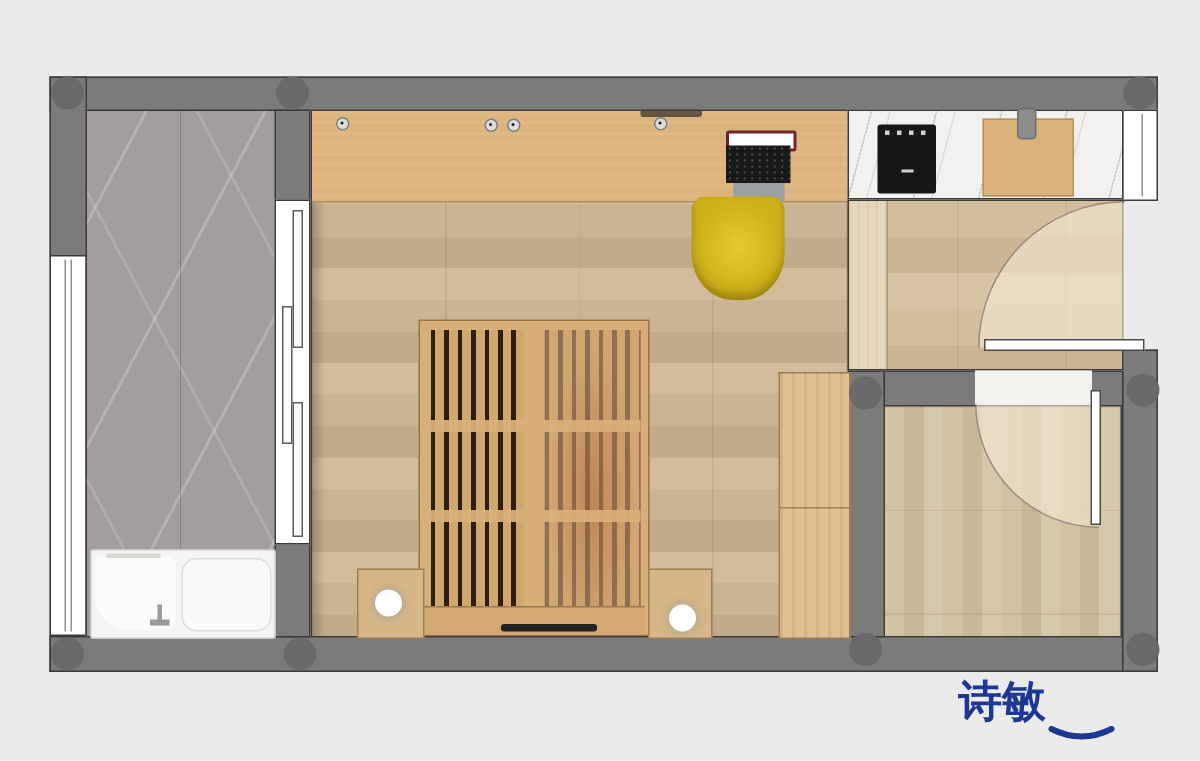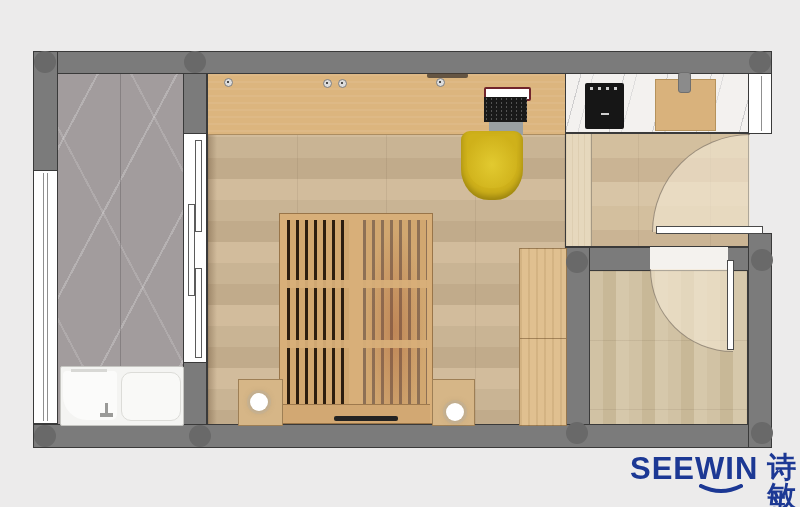--- a/index.html
+++ b/index.html
@@ -197,20 +197,19 @@
   <div class="col" style="left:184px;top:51px;"></div>
   <div class="col" style="left:749px;top:51px;"></div>
   <div class="col" style="left:34px;top:425px;"></div>
   <div class="col" style="left:189px;top:425px;"></div>
   <div class="col" style="left:566px;top:251px;"></div>
   <div class="col" style="left:566px;top:422px;"></div>
   <div class="col" style="left:751px;top:249px;"></div>
   <div class="col" style="left:751px;top:422px;"></div>
 
   <div class="logo" style="left:630px;top:453px;">
-    <span class="logo-latin">SEEWIN</span>
     <svg class="logo-smile" width="46" height="11" viewBox="0 0 46 11">
       <path d="M3,2 Q23,12 43,2" fill="none" stroke="#1c3894" stroke-width="4" stroke-linecap="round"></path>
     </svg>
     <span class="logo-cn">诗敏</span>
   </div>
 
 </div>
 
 </body></html>

